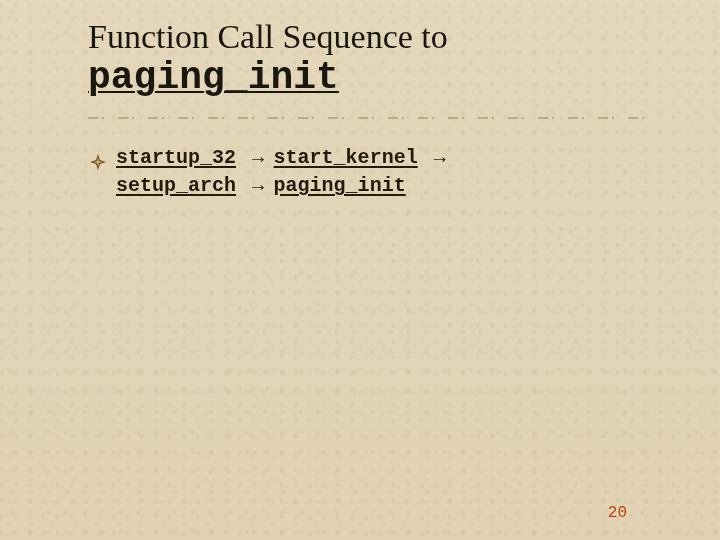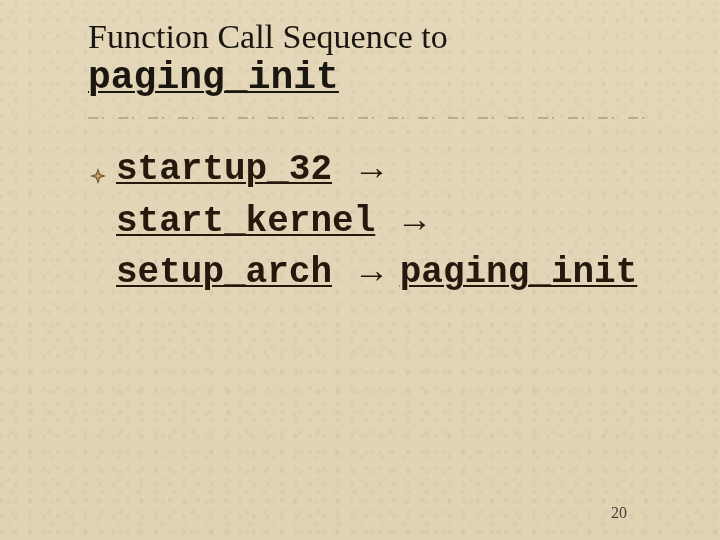--- a/index.html
+++ b/index.html
@@ -68,43 +68,43 @@
   }
   .body-area {
     margin: 24px 0 0 88px;
     width: 560px;
   }
   .bullet-item {
     position: relative;
     padding-left: 28px;
     font-family: "Courier New", Courier, monospace;
     font-weight: bold;
-    font-size: 36px;
+    font-size: 20px;
     color: #25190d;
     line-height: 1.35;
   }
   .bullet-icon {
     position: absolute;
     left: 2px;
     top: 8px;
     width: 16px;
     height: 16px;
   }
   .u { text-decoration: underline; text-underline-offset: 3px; text-decoration-thickness: 2px; }
   .arrow {
     font-family: Arial, sans-serif;
     font-weight: normal;
   }
   .page-num {
     position: absolute;
     right: 44px;
     bottom: 18px;
-    font-family: Liberation Serif, serif;
+    font-family: Liberation Mono, monospace;
     font-size: 16px;
-    color: #404040;
+    color: #c2410c;
   }
 </style>
 </head>
 <body>
 
 <div class="texture"></div>
 
 <div class="slide">
 
   <div class="title-area">

